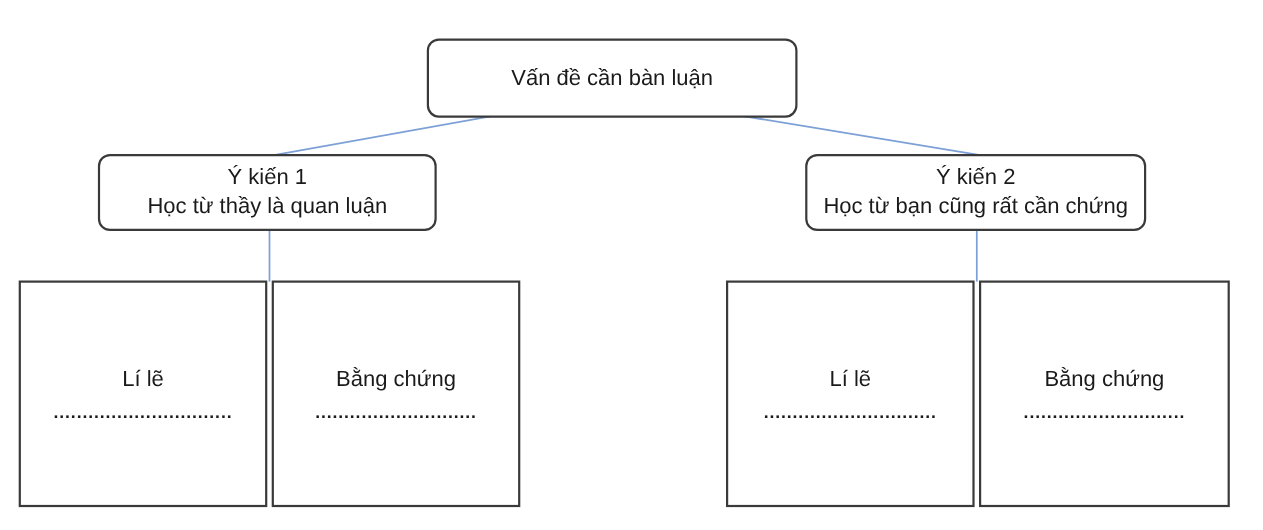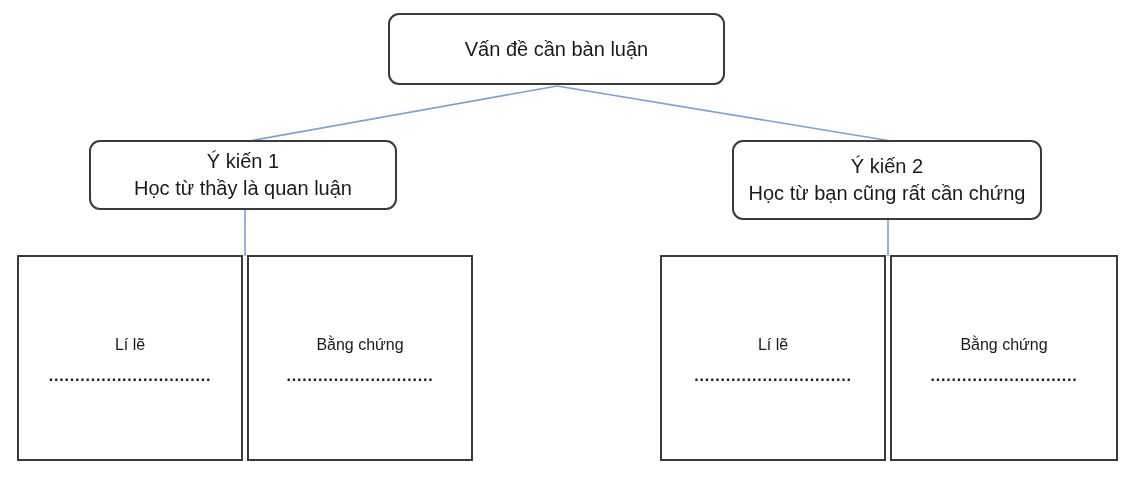--- a/index.html
+++ b/index.html
@@ -22,27 +22,27 @@
     background:#ffffff;
     border:2px solid #3a3a3a;
     display:flex;flex-direction:column;
     align-items:center;justify-content:center;
     text-align:center;
     font-size:20px;line-height:27px;
   }
   .rounded{border-radius:11px;border-width:2px;}
   .root-node{left:388px;top:13px;width:337px;height:72px;}
   .opinion-left{left:89px;top:140px;width:308px;height:70px;border-radius:11px;}
-  .opinion-right{left:732px;top:140px;width:310px;height:80px;}
+  .opinion-right{left:732px;top:140px;width:310px;height:70px;}
   .detail-node{top:255px;height:206px;border-width:2px;}
   .detail-1{left:17px;width:226px;}
   .detail-2{left:247px;width:226px;}
   .detail-3{left:660px;width:226px;}
   .detail-4{left:890px;width:228px;}
-  .detail-label{font-size:16px;line-height:26px;}
+  .detail-label{font-size:20px;line-height:26px;}
   .dots-line{
     margin-top:9px;
     font-weight:700;
     font-size:16px;
     letter-spacing:0.8px;
     line-height:18px;
     white-space:nowrap;
   }
 </style>
 </head>
@@ -50,21 +50,21 @@
 
 <div class="canvas">
 
   <svg class="connectors" viewBox="0 0 1148 482" xmlns="http://www.w3.org/2000/svg">
     <line class="connector" x1="557" y1="86" x2="249" y2="141" stroke-width="1.6" stroke="#7da0d6"></line>
     <line class="connector" x1="557" y1="86" x2="891" y2="141" stroke-width="1.6" stroke="#7da0d6"></line>
     <line class="connector" x1="245" y1="210" x2="245" y2="256" stroke-width="1.6" stroke="#7da0d6"></line>
     <line class="connector" x1="888" y1="210" x2="888" y2="256" stroke-width="1.6" stroke="#7da0d6"></line>
   </svg>
 
-  <div class="node rounded root-node" style="border-color: rgb(58, 58, 58);">
+  <div class="node rounded root-node" style="border-color: rgb(58, 58, 58); margin-top: 22px;">
     <div>Vấn đề cần bàn luận</div>
   </div>
 
   <div class="node rounded opinion-left" style="border-color: rgb(58, 58, 58);">
     <div>Ý kiến 1</div>
     <div>Học từ thầy là quan luận</div>
   </div>
 
   <div class="node rounded opinion-right" style="border-color: rgb(58, 58, 58);">
     <div>Ý kiến 2</div>

